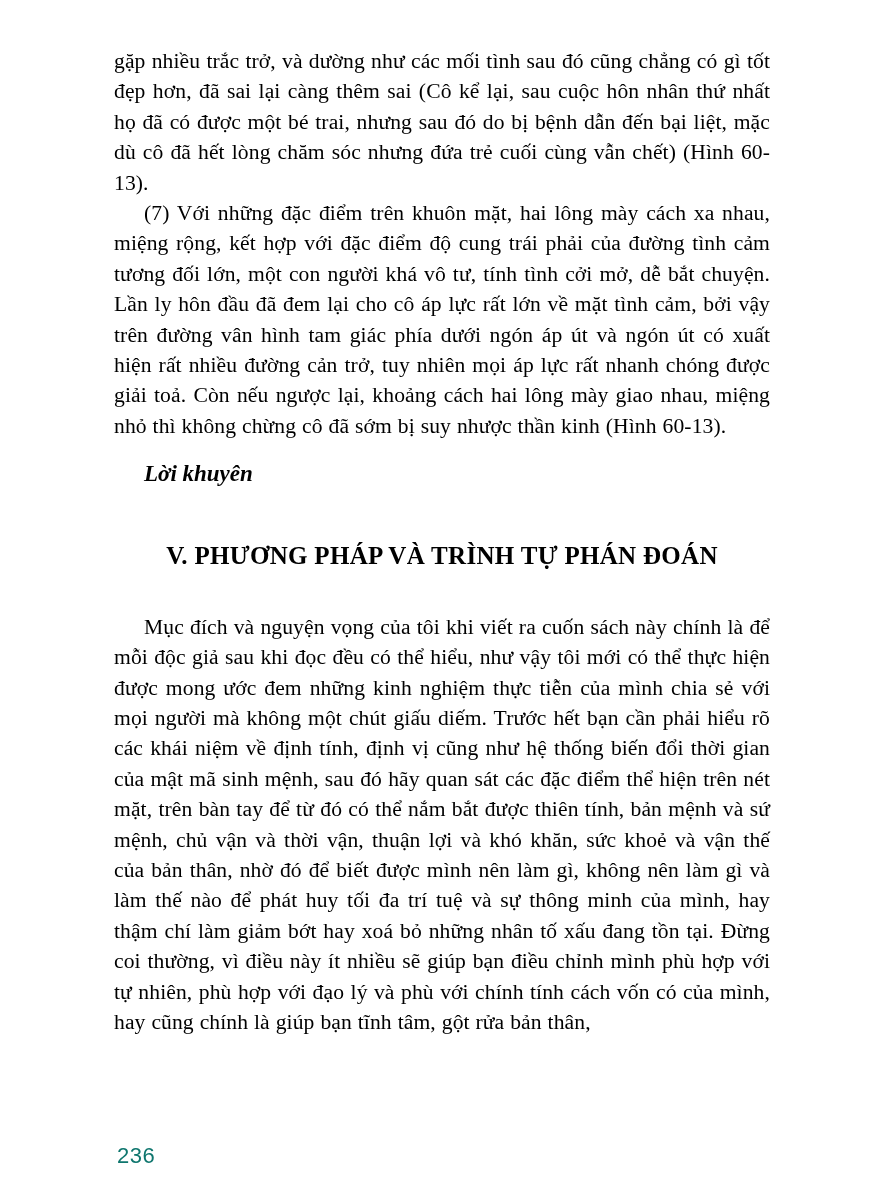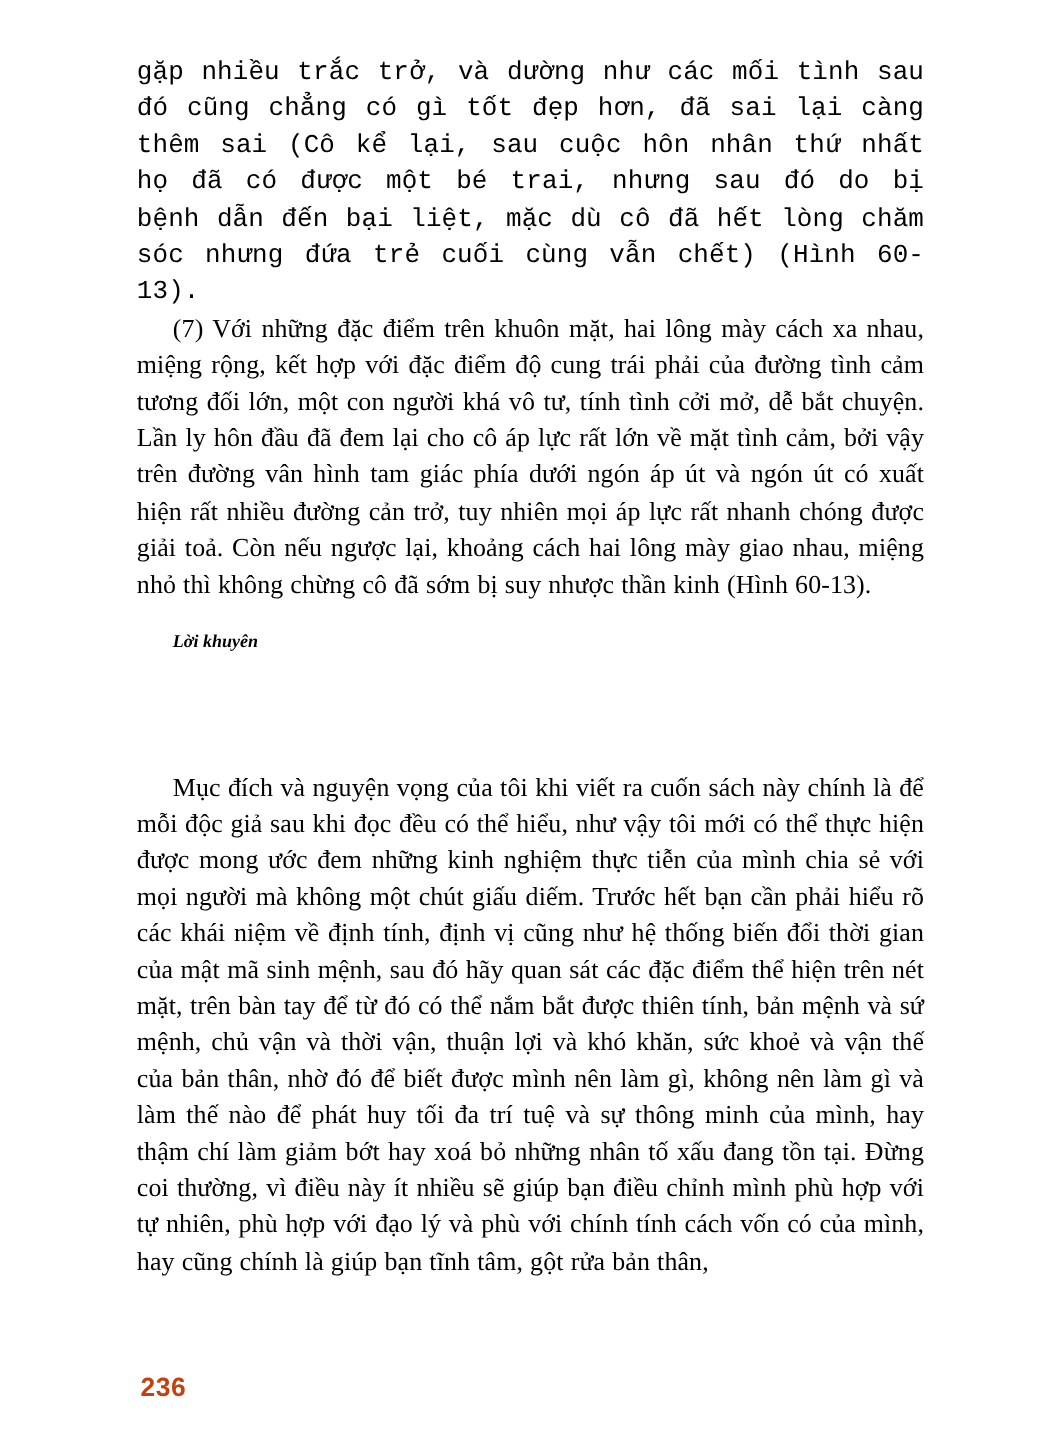--- a/index.html
+++ b/index.html
@@ -28,26 +28,25 @@
     text-align: justify;
     text-justify: inter-word;
     font-size: 21.6px;
     line-height: 30.4px;
     text-indent: 30px;
     letter-spacing: 0.1px;
     word-spacing: 0.4px;
   }
   p.body-par.no-indent {
     text-indent: 0;
-    font-family: Liberation Mono, monospace;
   }
   h3.advice-heading {
     margin: 0;
     padding: 6px 0 2px 0;
-    font-size: 15px;
+    font-size: 23px;
     line-height: 30.4px;
     font-weight: bold;
     font-style: italic;
     text-indent: 30px;
     font-family: "Liberation Serif", "DejaVu Serif", serif;
   }
   h2.section-heading {
     margin: 0;
     padding: 0;
     text-align: center;
@@ -59,43 +58,44 @@
   }
   .spacer-before-heading { height: 48px; }
   .spacer-after-heading { height: 40px; }
   .spacer-before-advice { height: 12px; }
   .page-number {
     position: absolute;
     left: 117px;
     top: 1143px;
     font-family: "Liberation Sans", "DejaVu Sans", sans-serif;
     font-size: 22px;
-    font-weight: bold;
+    font-weight: normal;
     letter-spacing: 0.5px;
-    color: #c2410c;
+    color: #0f766e;
   }
 </style>
 </head>
 <body>
 
 <div class="page">
 
   <div class="content">
 
     <p class="body-par no-indent">gặp nhiều trắc trở, và dường như các mối tình sau đó cũng chẳng có gì tốt đẹp hơn, đã sai lại càng thêm sai (Cô kể lại, sau cuộc hôn nhân thứ nhất họ đã có được một bé trai, nhưng sau đó do bị bệnh dẫn đến bại liệt, mặc dù cô đã hết lòng chăm sóc nhưng đứa trẻ cuối cùng vẫn chết) (Hình 60-13).</p>
 
     <p class="body-par">(7) Với những đặc điểm trên khuôn mặt, hai lông mày cách xa nhau, miệng rộng, kết hợp với đặc điểm độ cung trái phải của đường tình cảm tương đối lớn, một con người khá vô tư, tính tình cởi mở, dễ bắt chuyện. Lần ly hôn đầu đã đem lại cho cô áp lực rất lớn về mặt tình cảm, bởi vậy trên đường vân hình tam giác phía dưới ngón áp út và ngón út có xuất hiện rất nhiều đường cản trở, tuy nhiên mọi áp lực rất nhanh chóng được giải toả. Còn nếu ngược lại, khoảng cách hai lông mày giao nhau, miệng nhỏ thì không chừng cô đã sớm bị suy nhược thần kinh (Hình 60-13).</p>
 
     <div class="spacer-before-advice"></div>
 
     <h3 class="advice-heading">Lời khuyên</h3>
 
 
     <div class="spacer-before-heading"></div>
 
+    <h2 class="section-heading">V. PHƯƠNG PHÁP VÀ TRÌNH TỰ PHÁN ĐOÁN</h2>
 
     <div class="spacer-after-heading"></div>
 
     <p class="body-par">Mục đích và nguyện vọng của tôi khi viết ra cuốn sách này chính là để mỗi độc giả sau khi đọc đều có thể hiểu, như vậy tôi mới có thể thực hiện được mong ước đem những kinh nghiệm thực tiễn của mình chia sẻ với mọi người mà không một chút giấu diếm. Trước hết bạn cần phải hiểu rõ các khái niệm về định tính, định vị cũng như hệ thống biến đổi thời gian của mật mã sinh mệnh, sau đó hãy quan sát các đặc điểm thể hiện trên nét mặt, trên bàn tay để từ đó có thể nắm bắt được thiên tính, bản mệnh và sứ mệnh, chủ vận và thời vận, thuận lợi và khó khăn, sức khoẻ và vận thế của bản thân, nhờ đó để biết được mình nên làm gì, không nên làm gì và làm thế nào để phát huy tối đa trí tuệ và sự thông minh của mình, hay thậm chí làm giảm bớt hay xoá bỏ những nhân tố xấu đang tồn tại. Đừng coi thường, vì điều này ít nhiều sẽ giúp bạn điều chỉnh mình phù hợp với tự nhiên, phù hợp với đạo lý và phù với chính tính cách vốn có của mình, hay cũng chính là giúp bạn tĩnh tâm, gột rửa bản thân,</p>
 
   </div>
 
   <div class="page-number">236</div>
 
 </div>

